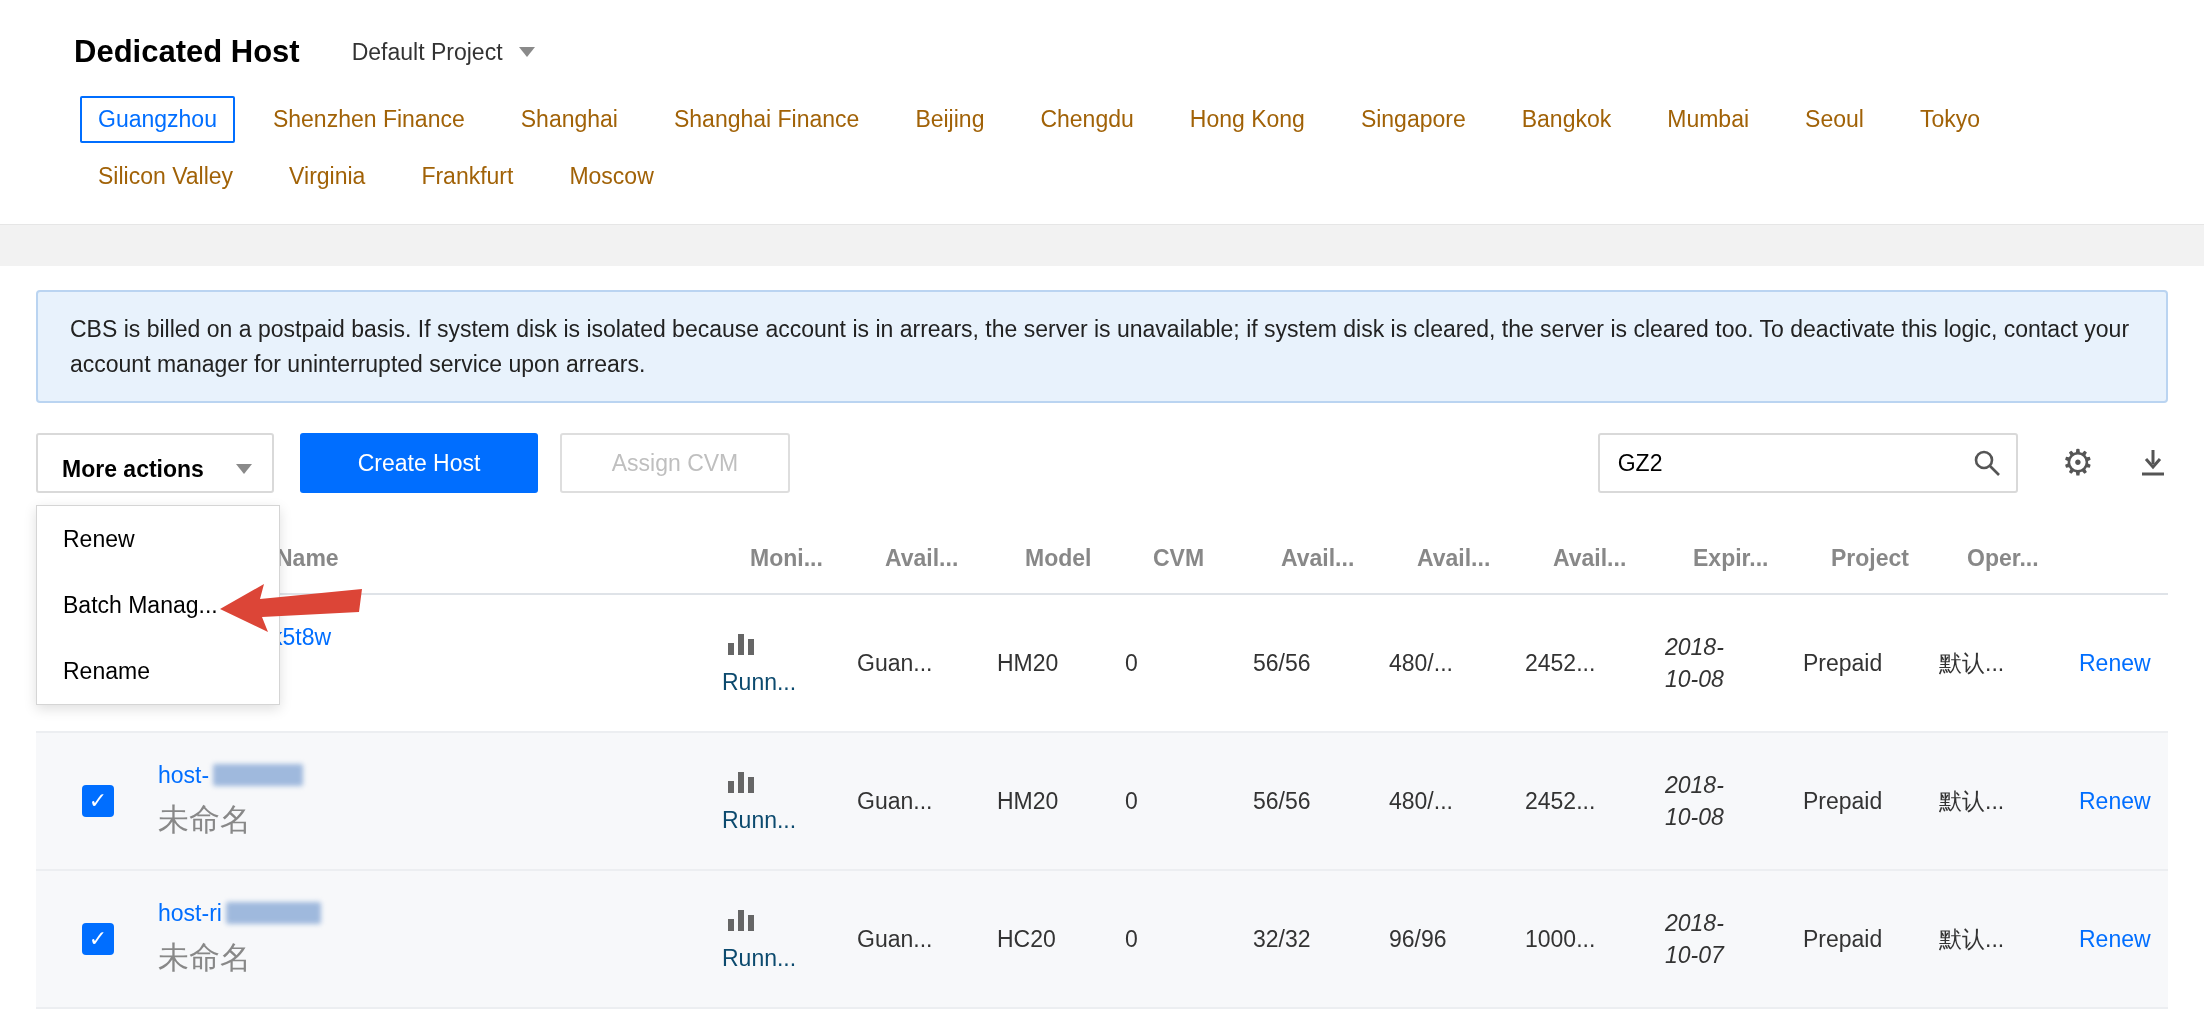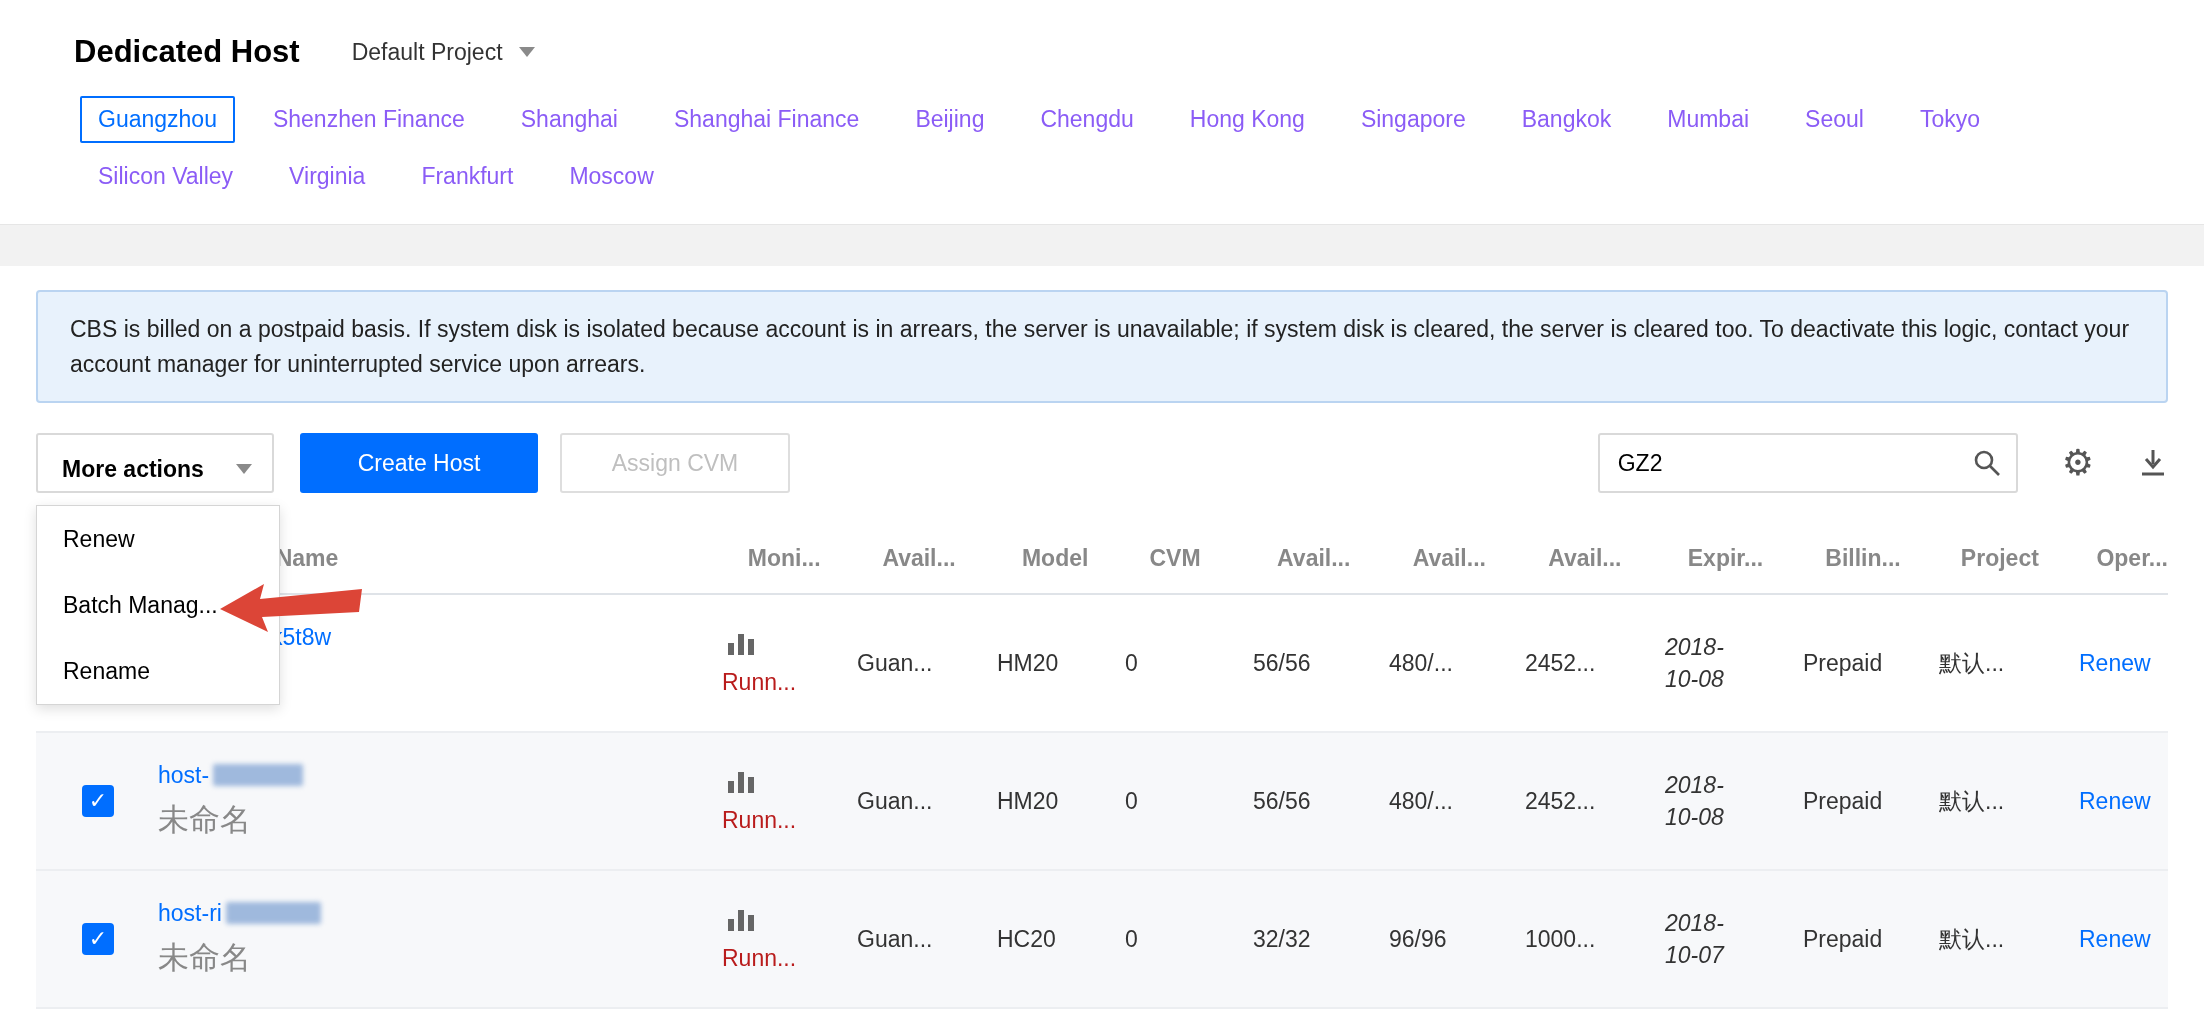--- a/index.html
+++ b/index.html
@@ -12,21 +12,21 @@
 
   
   .top { padding:34px 0 24px 42px; background:#fff;margin-left:32px; }
   .title-row { display:flex; align-items:center; }
   .page-title { font-size:31px; font-weight:bold; margin:0 52px 0 0; }
   .project-select { display:flex; align-items:center; gap:16px; font-size:23px; color:#333; cursor:pointer; }
   .caret-down { width:0; height:0; border-left:8px solid transparent; border-right:8px solid transparent; border-top:10px solid #8a8a8a; }
 
   .region-row { display:flex; align-items:center; margin-top:26px; margin-left:6px; }
   .region-row.second { margin-top:10px; }
-  .region-tab { font-size:23px; color:#8b5cf6; padding:10px 18px; margin-right:20px; white-space:nowrap; cursor:pointer; }
+  .region-tab { font-size:23px; color:#a16207; padding:10px 18px; margin-right:20px; white-space:nowrap; cursor:pointer; }
   .region-tab.active { color:#006eff; border:2px solid #006eff; border-radius:2px; padding:8px 16px; }
 
   .band { height:42px; background:#f2f2f2; border-top:1px solid #e6e6e6; }
 
   
   .content { padding:0 36px; }
 
   .banner {
     margin-top:24px; background:#e8f2fc; border:2px solid #bad4f1; border-radius:4px;
     padding:20px 32px; font-size:23px; line-height:1.5; color:#222;
@@ -66,21 +66,21 @@
   .th { font-size:23px; font-weight:bold; color:#888; padding-left:44px; white-space:nowrap; }
   .th.name-th { padding-left:150px; }
   .val { font-size:23px; color:#333; padding-left:16px; white-space:nowrap; }
   .expiry { display:inline-block; width:88px; line-height:1.4; white-space:normal;font-style:italic; }
   .link { color:#006eff; text-decoration:none; font-size:23px; cursor:pointer; }
   .nameline { padding-left:32px; white-space:nowrap; }
   .subname { font-size:31px; color:#888; margin-top:10px; padding-left:32px; }
   .redact { display:inline-block; height:22px; background:#9fb9dd; border-radius:2px; filter:blur(2.5px); vertical-align:-3px; margin:0 4px; }
   .w105 { width:105px; } .w95 { width:95px; } .w90 { width:90px; }
   .mi { padding-left:20px; }
-  .status { color:#b91c1c; font-size:23px; padding-left:16px; margin-top:8px; white-space:nowrap; }
+  .status { color:#0c4a6e; font-size:23px; padding-left:16px; margin-top:8px; white-space:nowrap; }
   .op { padding-left:20px; }
 
   .cb { width:32px; height:32px; border-radius:4px; margin-left:46px; flex:none; }
   .cb.checked { background:#006eff; color:#fff; display:flex; align-items:center; justify-content:center; font-size:22px; font-weight:bold; cursor:pointer; }
   .cb.unchecked { background:#fff; border:2px solid #ccc; cursor:pointer; }
 </style>
 </head>
 <body>
 
 <div>
@@ -191,23 +191,20 @@
           </div>
         <div class="c c7">
             <span class="th">Avail...</span>
           </div>
         <div class="c c8">
             <span class="th">Avail...</span>
           </div>
         <div class="c c9">
             <span class="th">Expir...</span>
           </div>
-        <div class="c c10">
-            <span class="th">Billin...</span>
-          </div>
         <div class="c c11">
             <span class="th">Project</span>
           </div>
         <div class="c c12">
             <span class="th">Oper...</span>
           </div>
       </div>
 
       <div class="tr">
         <div class="c c0">

